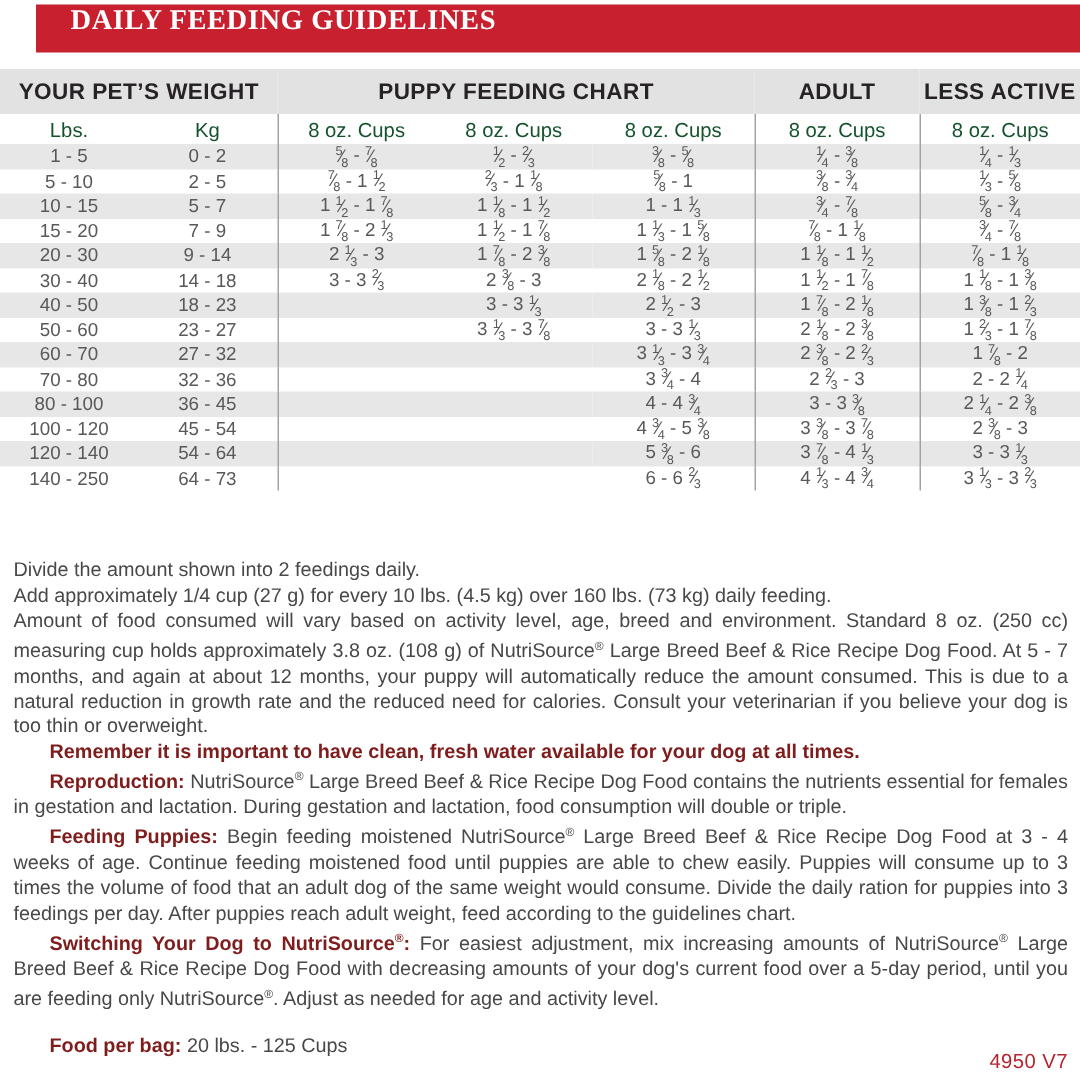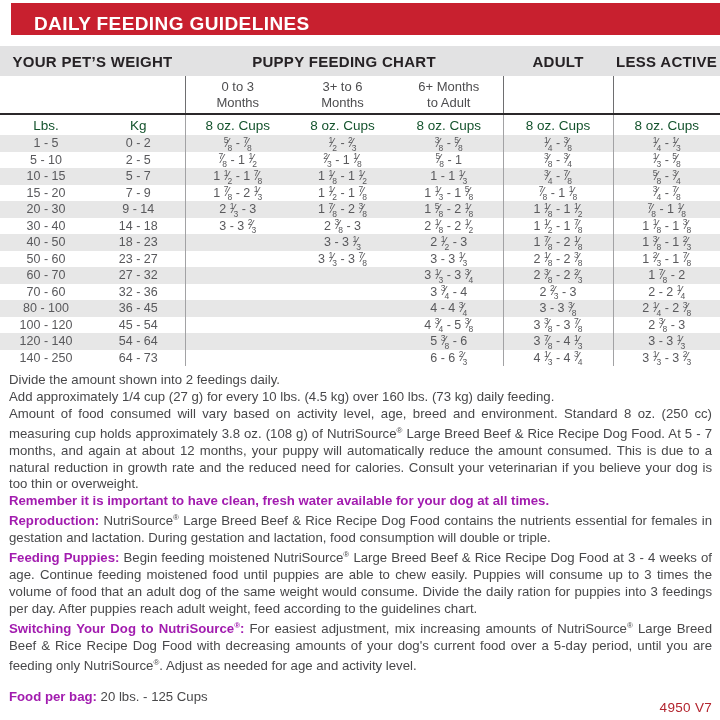--- a/index.html
+++ b/index.html
@@ -3,22 +3,22 @@
 <meta charset="utf-8">
 <style>
   html,body{margin:0;padding:0;}
   body{
     width:720px;height:720px;position:relative;overflow:hidden;background:#ffffff;
     font-family:"Liberation Sans","DejaVu Sans",sans-serif;
     -webkit-font-smoothing:antialiased;
   }
   
   .banner{
-    position:absolute;top:3px;left:11px;right:0;height:32px;
-    background:#c8202f;display:flex;align-items:flex-end;
+    position:absolute;top:3px;left:24px;right:0;height:32px;
+    background:#c8202f;display:flex;align-items:flex-start;font-family:Liberation Serif, serif;
   }
   .banner .title{
     color:#ffffff;font-weight:bold;font-size:19px;letter-spacing:.4px;
     padding-left:23px;white-space:nowrap;
   }
   
   .feed-table{
     position:absolute;top:46px;left:0;width:720px;
     border-collapse:collapse;table-layout:fixed;padding-left:16px;
   }
@@ -47,21 +47,21 @@
   .fr sup{font-size:8.5px;vertical-align:4.5px;}
   .fr .sl{font-size:12px;margin:0 -1.5px;}
   .fr sub{font-size:8.5px;vertical-align:-3.5px;}
   
   .notes{
     position:absolute;top:372px;left:9px;right:8px;
     font-size:13.2px;line-height:16.9px;color:#48484a;
   }
   .notes p{margin:0;}
   .notes .just{text-align:justify;}
-  .notes b{color:#a21caf;}
+  .notes b{color:#7f1d1d;margin-left:24px;}
   .sect{margin-top:13px;}
   .calblock{margin-top:15px;}
   sup.reg{font-size:8px;vertical-align:5px;}
   
   .doc-code{
     position:absolute;right:8px;bottom:5px;color:#b3242e;
     font-weight:normal;font-size:13.5px;letter-spacing:.3px;
   }
 </style>
 </head>
@@ -81,32 +81,20 @@
     <col style="width:110px">
       <col style="width:107px">
   </colgroup>
   <thead>
     <tr class="group">
       <th colspan="2">YOUR PET’S WEIGHT</th>
       <th colspan="3">PUPPY FEEDING CHART</th>
       <th>ADULT</th>
       <th>LESS ACTIVE</th>
     </tr>
-    <tr class="months">
-      <td></td>
-      <td></td>
-      <td>0 to 3
-Months</td>
-      <td>3+ to 6
-Months</td>
-      <td>6+ Months
-to Adult</td>
-      <td></td>
-      <td></td>
-    </tr>
     <tr class="units">
       <td>Lbs.</td>
       <td>Kg</td>
       <td>8 oz. Cups</td>
       <td>8 oz. Cups</td>
       <td>8 oz. Cups</td>
       <td>8 oz. Cups</td>
       <td>8 oz. Cups</td>
     </tr>
   </thead>
@@ -186,21 +174,21 @@
       <tr>
         <td>60 - 70</td>
         <td>27 - 32</td>
         <td></td>
         <td></td>
         <td>3 <span class="fr"><sup>1</sup><span class="sl">⁄</span><sub>3</sub></span> - 3 <span class="fr"><sup>3</sup><span class="sl">⁄</span><sub>4</sub></span></td>
         <td>2 <span class="fr"><sup>3</sup><span class="sl">⁄</span><sub>8</sub></span> - 2 <span class="fr"><sup>2</sup><span class="sl">⁄</span><sub>3</sub></span></td>
         <td>1 <span class="fr"><sup>7</sup><span class="sl">⁄</span><sub>8</sub></span> - 2</td>
       </tr>
       <tr>
-        <td>70 - 60</td>
+        <td>70 - 80</td>
         <td>32 - 36</td>
         <td></td>
         <td></td>
         <td>3 <span class="fr"><sup>3</sup><span class="sl">⁄</span><sub>4</sub></span> - 4</td>
         <td>2 <span class="fr"><sup>2</sup><span class="sl">⁄</span><sub>3</sub></span> - 3</td>
         <td>2 - 2 <span class="fr"><sup>1</sup><span class="sl">⁄</span><sub>4</sub></span></td>
       </tr>
       <tr>
         <td>80 - 100</td>
         <td>36 - 45</td>

